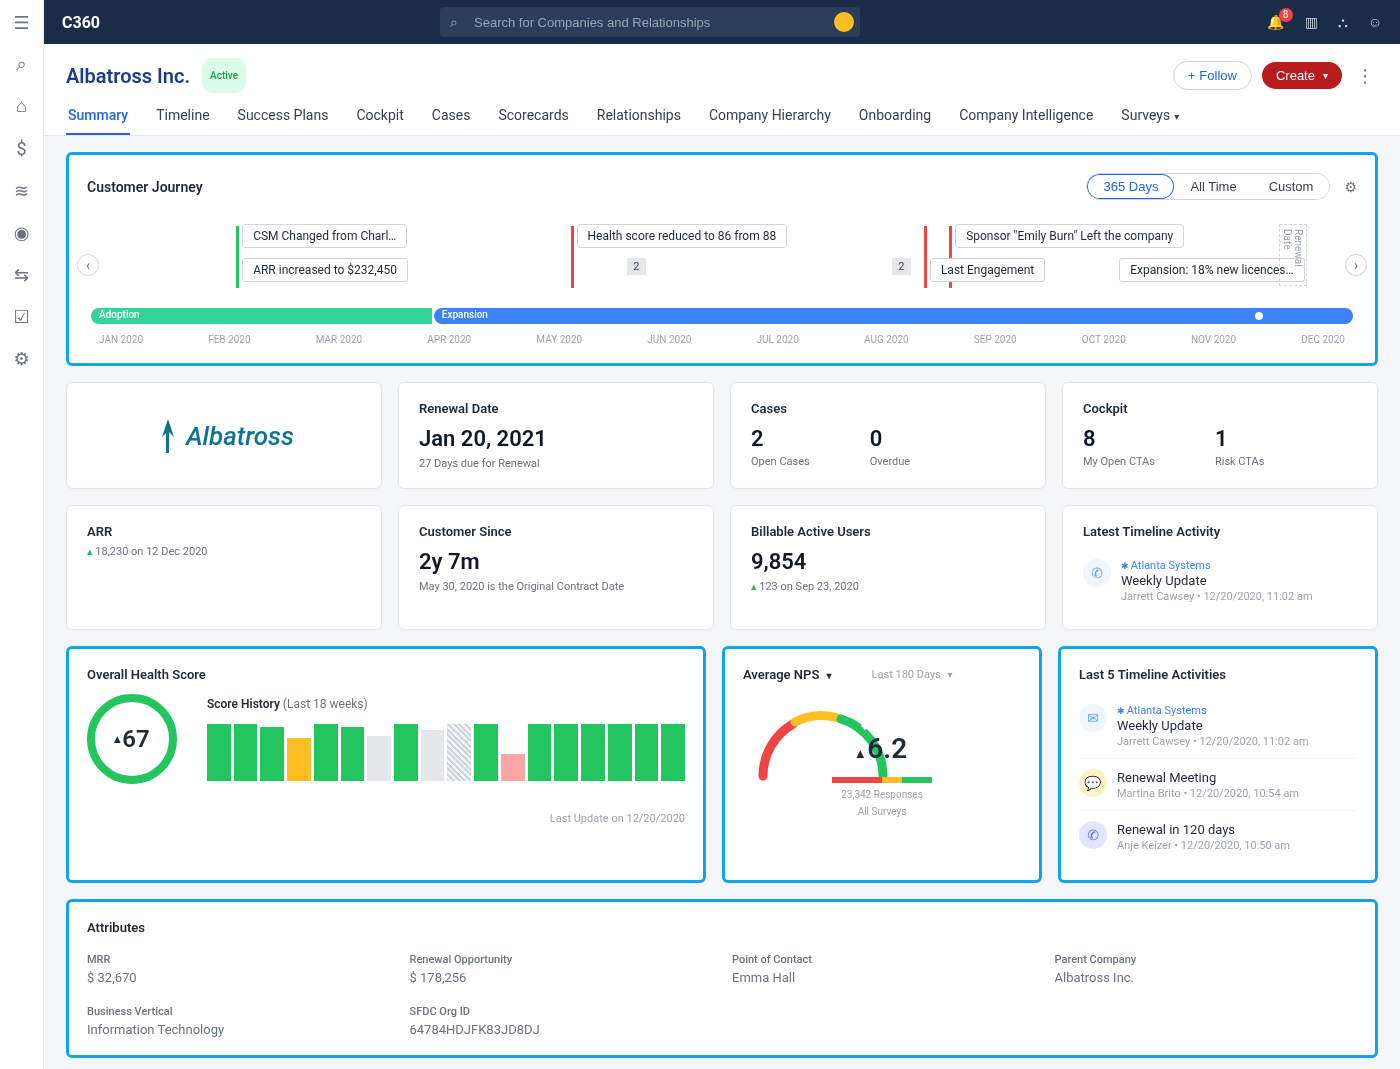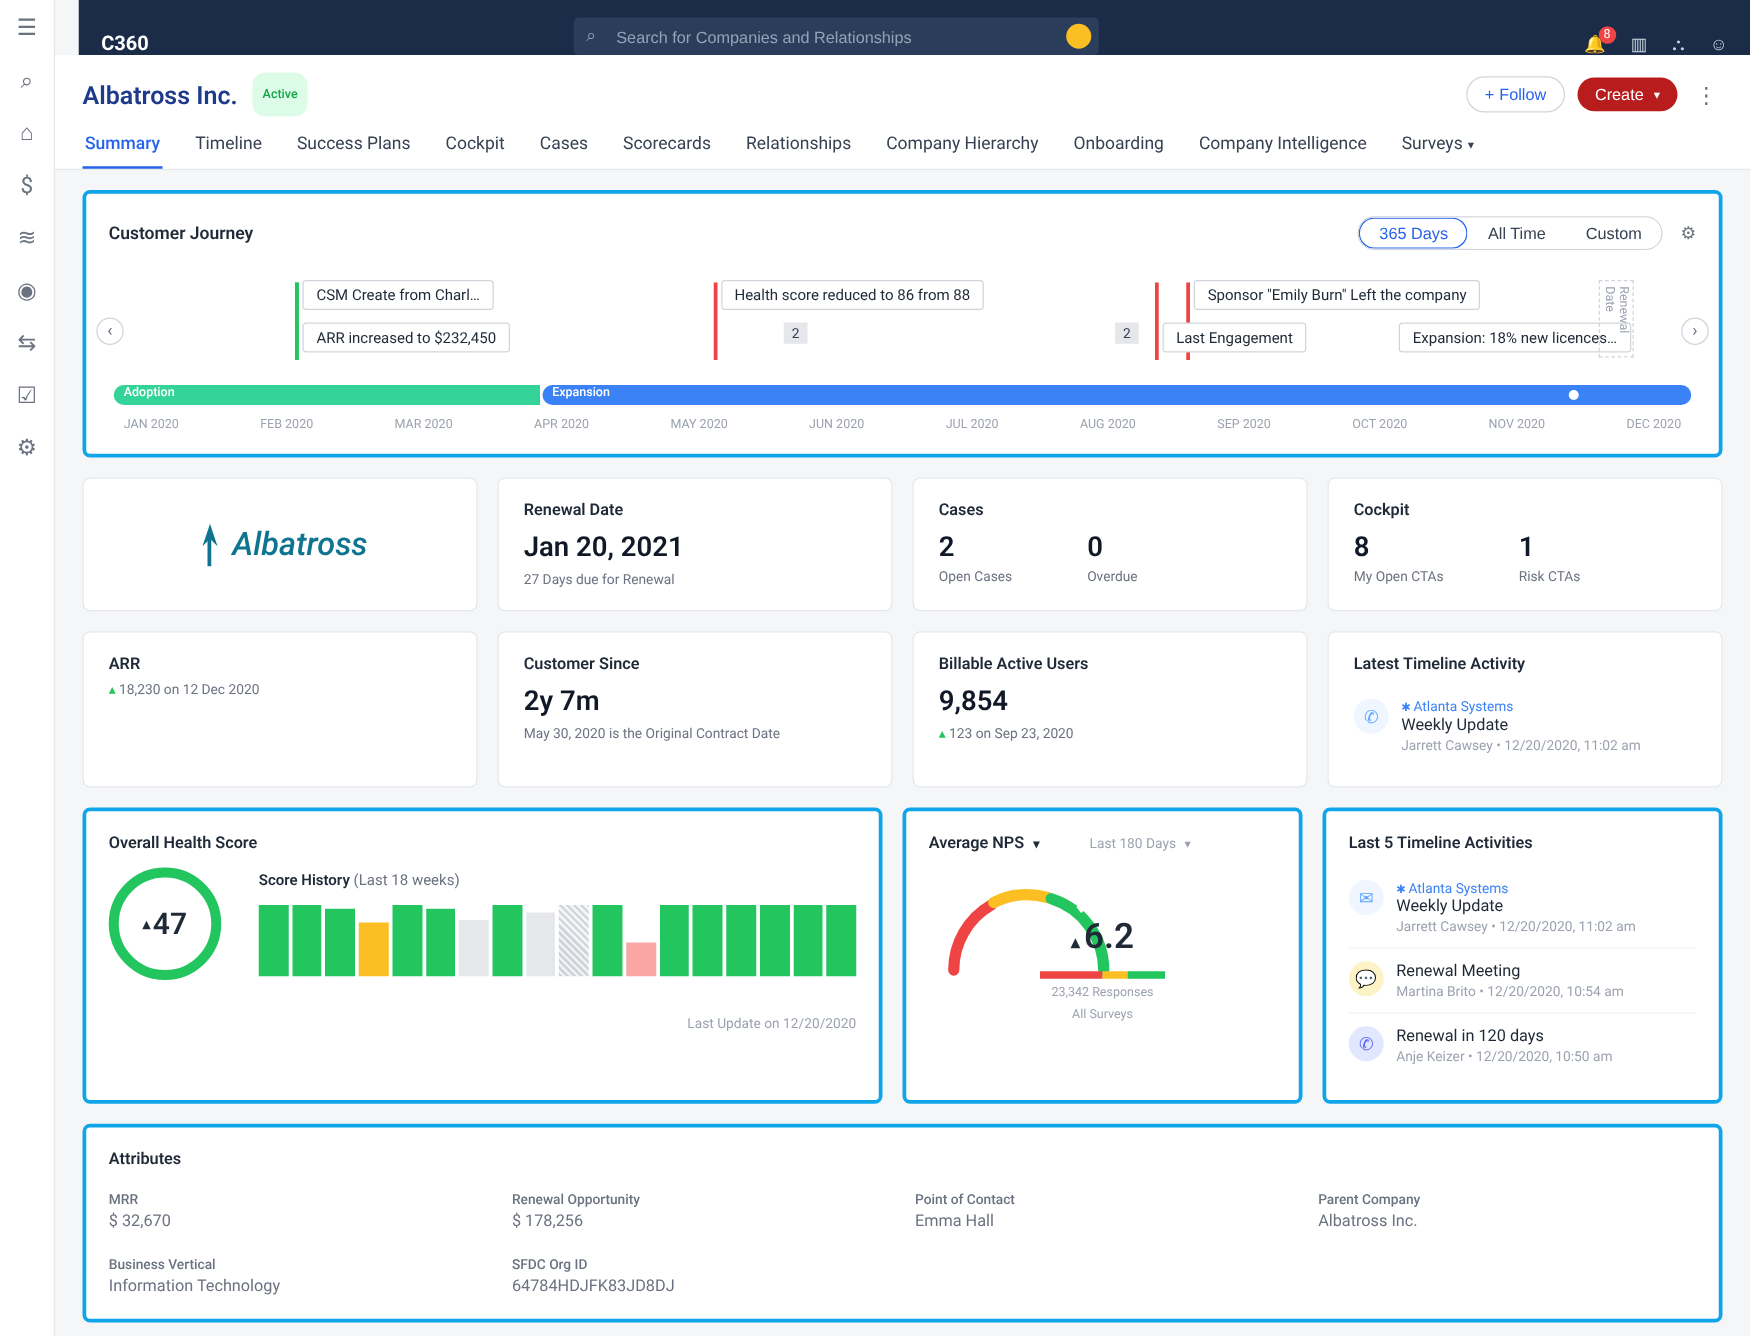--- a/index.html
+++ b/index.html
@@ -5,21 +5,21 @@
 * { box-sizing: border-box; margin: 0; padding: 0; }
 body { font-family: -apple-system, BlinkMacSystemFont, "Segoe UI", Roboto, sans-serif; background: #f5f6f8; color: #1f2937; font-size: 14px; }
 .app { display: flex; min-height: 100vh; }
 
 
 .left-rail { width: 44px; background: #fff; display: flex; flex-direction: column; align-items: center; padding-top: 12px; gap: 22px; border-right: 1px solid #e5e7eb; }
 .left-rail .icon { width: 20px; height: 20px; color: #6b7280; display: flex; align-items: center; justify-content: center; font-size: 18px; cursor: pointer; }
 
 
 .main { flex: 1; display: flex; flex-direction: column; }
-.topbar { height: 44px; background: #1a2c47; color: #cbd5e1; display: flex; align-items: flex-end; padding: 0 18px; margin-left: 19px; }
+.topbar { height: 44px; background: #1a2c47; color: #cbd5e1; display: flex; align-items: center; padding: 0 18px; }
 .brand { font-weight: 700; font-size: 16px; color: #fff; margin-right: 340px; }
 .search-wrap { flex: 0 0 420px; position: relative; }
 .search-box { width: 100%; background: #2a3d5a; border: none; border-radius: 4px; height: 30px; padding: 0 36px 0 34px; color: #cbd5e1; font-size: 13px; }
 .search-box::placeholder { color: #94a3b8; }
 .search-icon-in { position: absolute; left: 10px; top: 7px; color: #94a3b8; }
 .avatar-in { position: absolute; right: 6px; top: 5px; width: 20px; height: 20px; background: #fbbf24; border-radius: 50%; }
 .topbar-right { margin-left: auto; display: flex; gap: 20px; align-items: center; }
 .topbar-right .icon { color: #cbd5e1; position: relative; cursor: pointer; }
 .badge { position: absolute; top: -6px; right: -8px; background: #ef4444; color: #fff; font-size: 10px; border-radius: 8px; padding: 0 4px; height: 14px; line-height: 14px; min-width: 14px; text-align: center; }
 
@@ -207,21 +207,21 @@
             <button class="seg">All Time</button>
             <button class="seg">Custom</button>
           </div>
           <span class="gear">⚙</span>
         </div>
         <div class="timeline-wrap">
           <div class="tl-nav left">‹</div>
           <div class="tl-nav right">›</div>
           <div class="timeline-events" id="tl-events">
               <div class="tl-tick green" style="left: 11.5%;"></div>
-              <div class="tl-event" style="left: calc(11.5% + 6px);">CSM Create from Charl…</div>
+              <div class="tl-event" style="left: calc(11.5% + 6px);">CSM Changed from Charl…</div>
               <div class="tl-tick green" style="left: 11.5%;"></div>
               <div class="tl-event row2" style="left: calc(11.5% + 6px);">ARR increased to $232,450</div>
               <div class="tl-tick red" style="left: 38%;"></div>
               <div class="tl-event" style="left: calc(38% + 6px);">Health score reduced to 86 from 88</div>
               <div class="tl-tick red" style="left: 68%;"></div>
               <div class="tl-event" style="left: calc(68% + 6px);">Sponsor "Emily Burn" Left the company</div>
               <div class="tl-tick red" style="left: 66%;"></div>
               <div class="tl-event row2" style="left: calc(66% + 6px);">Last Engagement</div>
               <div class="tl-event row2" style="left: calc(81% + 6px);">Expansion: 18% new licences…</div>
               <div class="tl-badge" style="left: 42.5%;">2</div>
@@ -315,21 +315,21 @@
               <div class="act-meta">Jarrett Cawsey  •  12/20/2020, 11:02 am</div>
             </div>
           </div>
         </div>
       </div>
 
       <div class="grid-health">
         <div class="card">
           <div class="stat-label">Overall Health Score</div>
           <div class="hs-wrap">
-            <div class="ring">47</div>
+            <div class="ring">67</div>
             <div class="bars">
               <div class="bars-title"><b>Score History</b> <span>(Last 18 weeks)</span></div>
               <div class="bars-row" id="hs-bars">
                   <div class="bar " style="height: 95%;"></div>
                   <div class="bar " style="height: 95%;"></div>
                   <div class="bar " style="height: 90%;"></div>
                   <div class="bar yellow" style="height: 72%;"></div>
                   <div class="bar " style="height: 95%;"></div>
                   <div class="bar " style="height: 90%;"></div>
                   <div class="bar gray" style="height: 75%;"></div>

